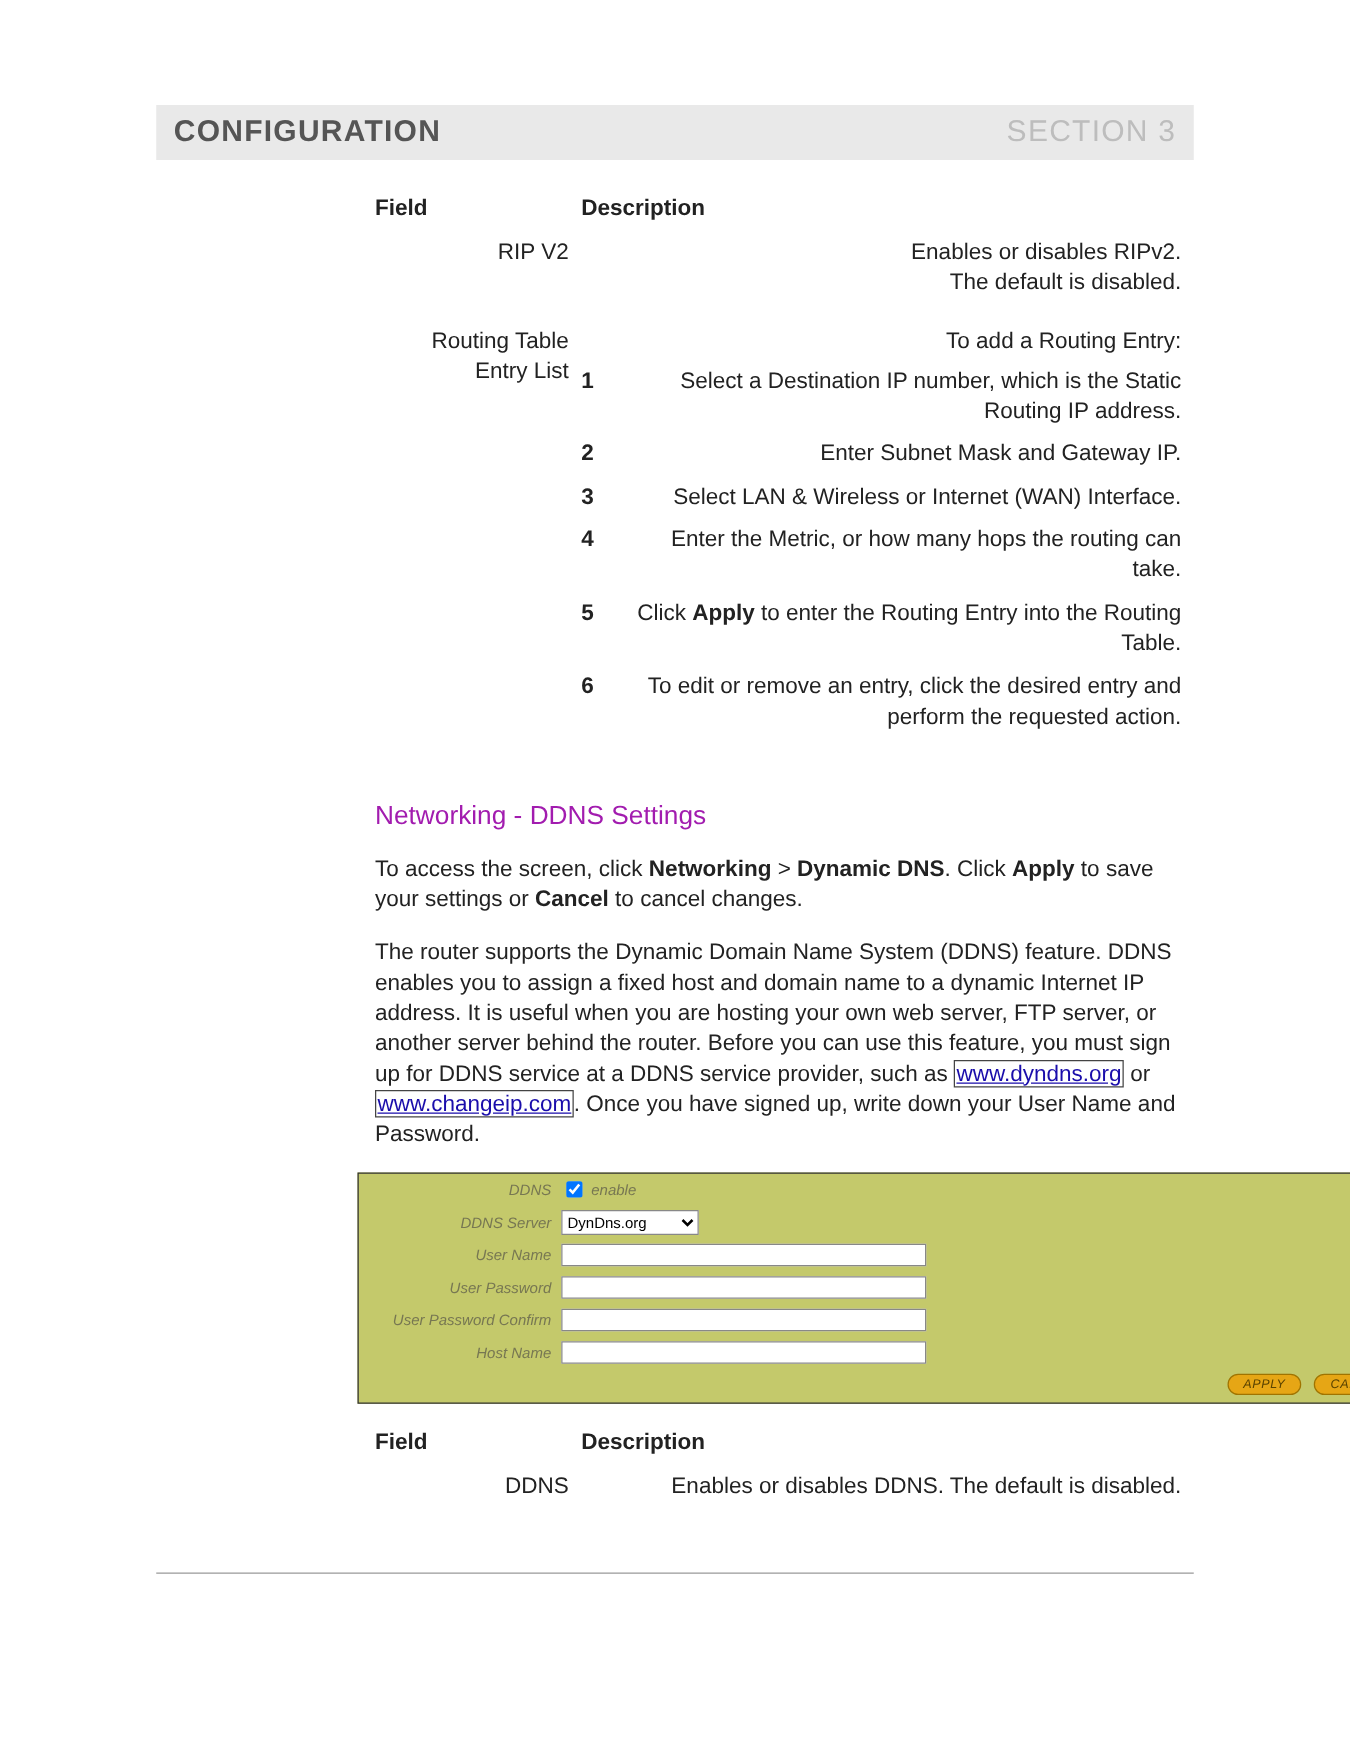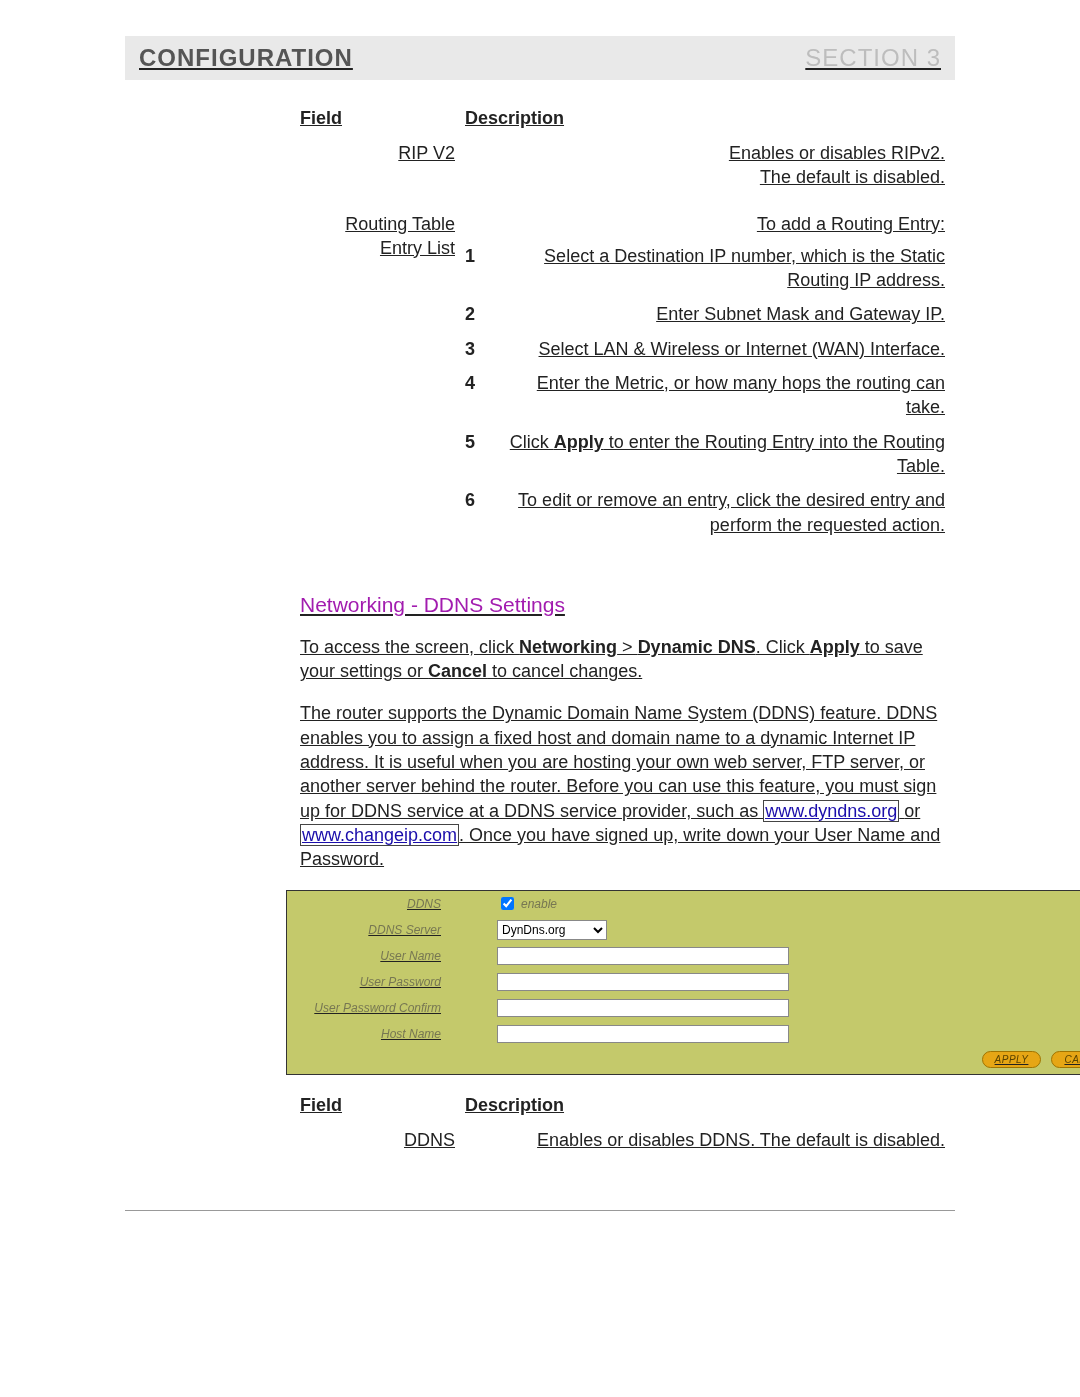--- a/index.html
+++ b/index.html
@@ -5,22 +5,21 @@
   * { box-sizing: border-box; }
   body {
     margin: 0;
     background: #fff;
     font-family: Arial, Helvetica, sans-serif;
     font-size: 18px;
     color: #222;
     width: 1080px;
   }
   .page {
-    padding: 36px 125px 60px 125px;
-    text-decoration: underline;
+    padding: 84px 125px 60px 125px;
   }
   .header-bar {
     background: #e9e9e9;
     display: flex;
     justify-content: space-between;
     align-items: center;
     padding: 8px 14px;
     margin-bottom: 24px;
   }
   .header-left {
@@ -111,21 +110,20 @@
   .ddns-label {
     width: 162px;
     text-align: right;
     padding-right: 8px;
     font-style: italic;
     font-size: 12px;
     color: #777752;
   }
   .ddns-input {
     flex: 0 0 292px;
-    margin-left: 48px;
   }
   .ddns-input input[type=text],
   .ddns-input input[type=password] {
     width: 292px;
     height: 18px;
     border: 1px solid #888;
     background: #fff;
     font-size: 12px;
     padding: 0 3px;
   }

